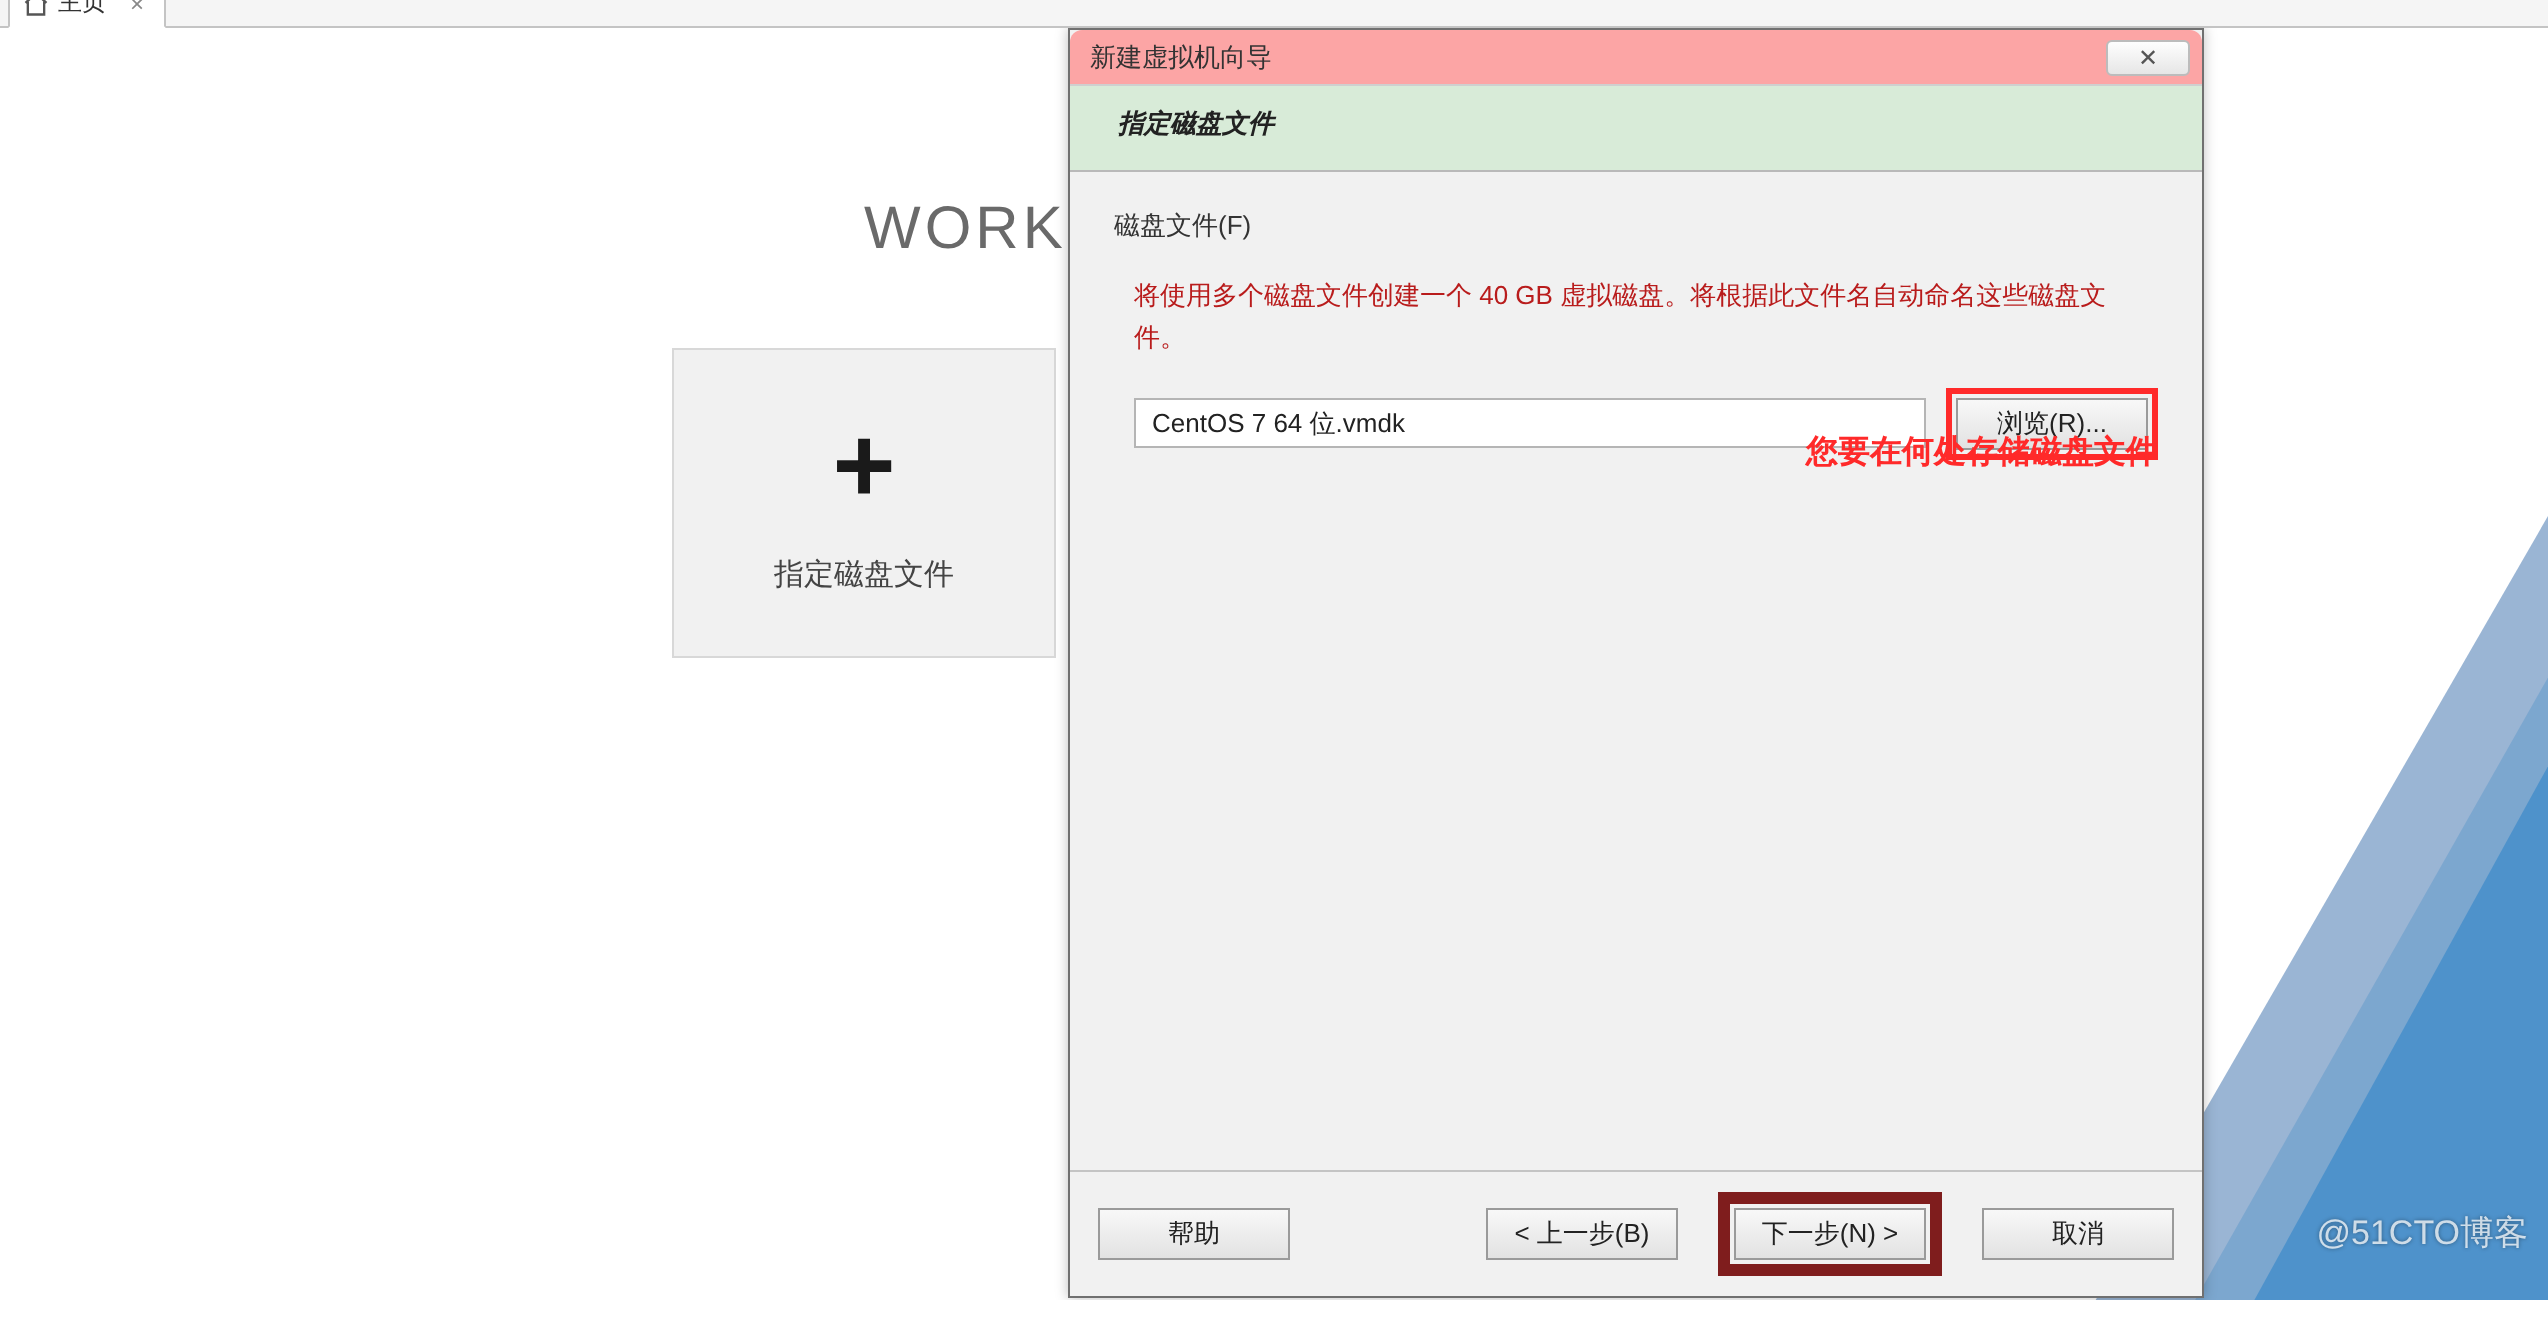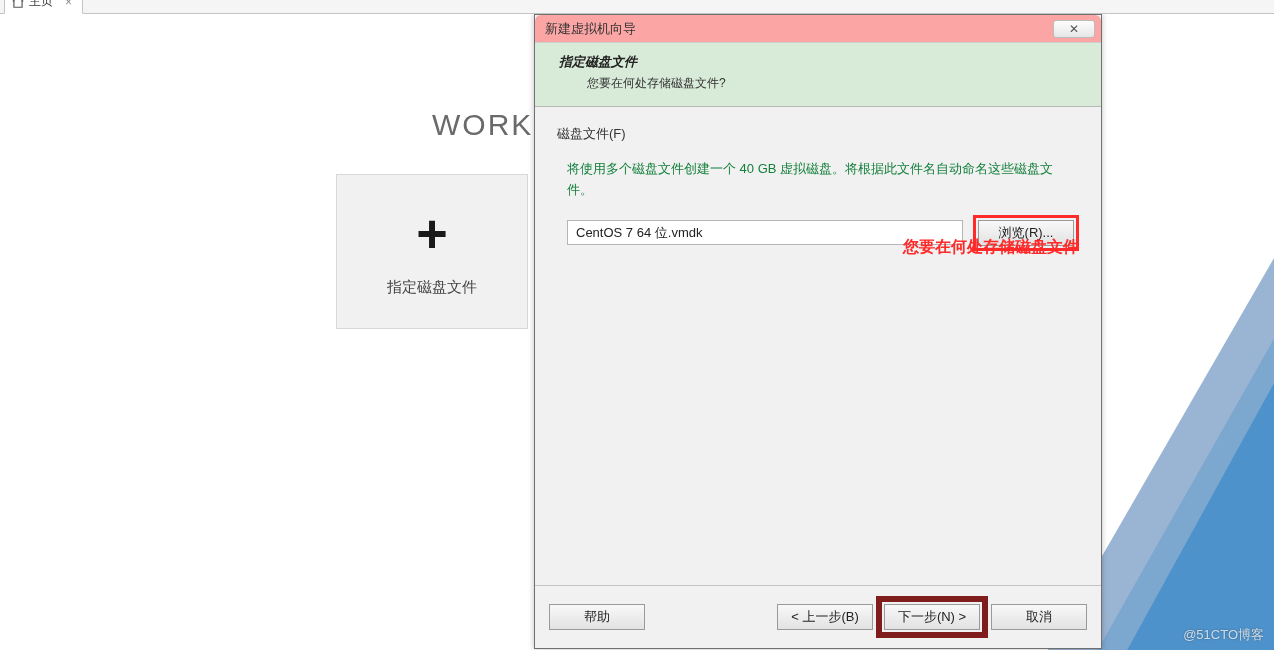--- a/index.html
+++ b/index.html
@@ -63,21 +63,21 @@
     }
     .tri3 {
       position: absolute;
       right: -150px; top: 60px;
       width: 0; height: 0;
       border-left: 340px solid transparent;
       border-bottom: 600px solid rgba(100,180,230,0.35);
     }
     .workstation-text {
       position: absolute;
-      left: 432px; top: 94px;
+      left: 432px; top: 84px;
       font-size: 30px;
       font-weight: 300;
       letter-spacing: 2px;
       color: #6a6a6a;
       font-family: Arial, sans-serif;
     }
     .tile {
       position: absolute;
       left: 336px; top: 160px;
       width: 192px; height: 155px;
@@ -135,21 +135,21 @@
       padding: 10px 14px 14px 24px;
     }
     .dialog-header .h-title { font-weight: 700; font-size: 13px; color: #222; font-style: italic; }
     .dialog-header .h-sub { margin-top: 4px; margin-left: 28px; font-size: 12px; color: #333; }
     .dialog-body {
       flex: 1;
       padding: 18px 22px 10px 22px;
       position: relative;
     }
     .group-label { font-size: 13px; color: #333; margin-bottom: 16px; }
-    .desc-text { font-size: 13px; color: #15803d; line-height: 1.6; margin-bottom: 14px; margin-left: 10px; margin-right: 2px;}
+    .desc-text { font-size: 13px; color: #b91c1c; line-height: 1.6; margin-bottom: 14px; margin-left: 10px; margin-right: 2px;}
     .file-row {
       display: flex; align-items: center; gap: 0;
       margin-left: 10px;
     }
     .file-input {
       flex: 1;
       height: 25px;
       border: 1px solid #b5b5b5;
       background: #ffffff;
       padding: 0 8px;
@@ -177,29 +177,29 @@
       right: 22px; top: 130px;
       color: #ff2a2a;
       font-size: 16px;
       font-weight: 700;
     }
     .dialog-footer {
       border-top: 1px solid #c4c4c4;
       padding: 10px 14px;
       display: flex;
       align-items: center;
-      gap: 3px;
+      gap: 20px;
     }
     .footer-spacer { flex: 1; }
     .next-wrap { border: 6px solid #7f1d1d; padding: 2px; }
     .watermark {
       position: absolute;
-      right: 10px; bottom: 6px;
+      right: 10px; bottom: 22px;
       color: rgba(255,255,255,0.75);
-      font-size: 13px;
+      font-size: 17px;
       text-shadow: 0 0 2px rgba(0,0,0,0.4);
     }
   </style>
 </head>
 <body>
 
 <div class="tabstrip">
   <div class="tab">
     <span class="home-icon">
       <svg width="14" height="14" viewBox="0 0 24 24">
@@ -225,21 +225,20 @@
 
   <div class="dialog">
     <div class="dialog-titlebar">
       <span class="title">新建虚拟机向导</span>
       <span class="close-btn">
         <span>✕</span>
       </span>
     </div>
     <div class="dialog-header">
       <div class="h-title">指定磁盘文件</div>
-      <div class="h-sub">您要在何处存储磁盘文件?</div>
     </div>
     <div class="dialog-body">
       <div class="group-label">磁盘文件(F)</div>
       <div class="desc-text">将使用多个磁盘文件创建一个 40 GB 虚拟磁盘。将根据此文件名自动命名这些磁盘文件。</div>
       <div class="file-row">
         <input class="file-input" type="text" value="CentOS 7 64 位.vmdk" style="">
         <span class="browse-wrap">
           <span class="btn">浏览(R)...</span>
         </span>
       </div>

